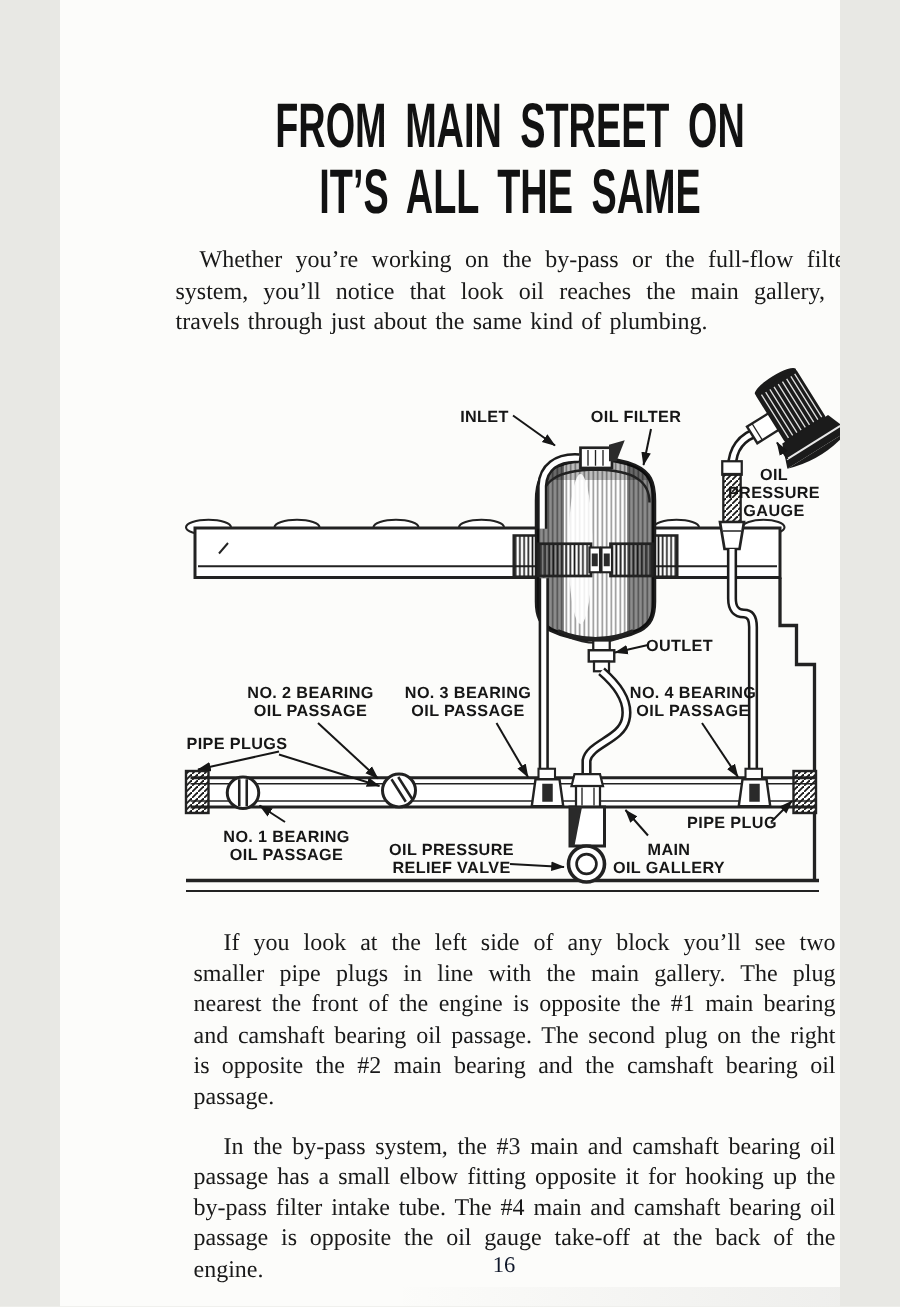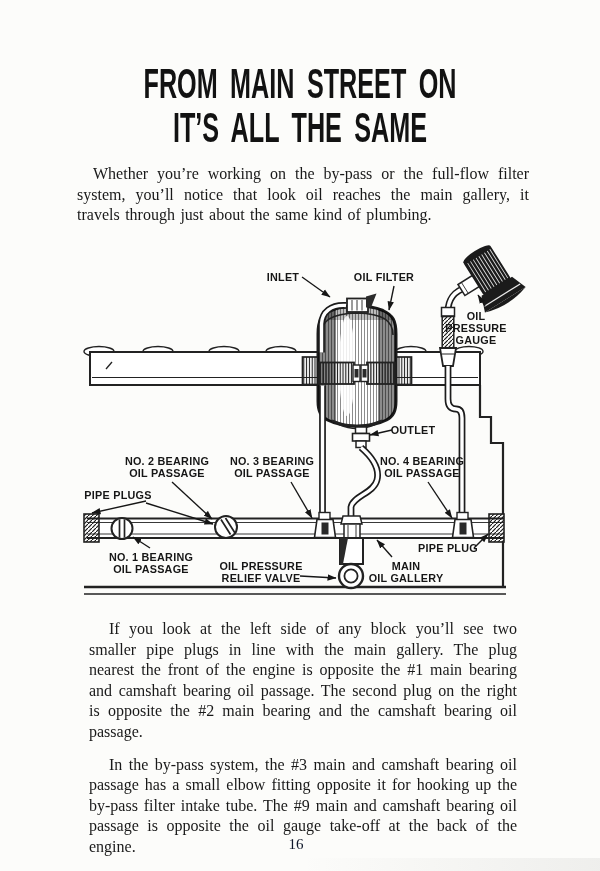--- a/index.html
+++ b/index.html
@@ -1,17 +1,17 @@
 <!DOCTYPE html>
 <html><head>
 <meta charset="utf-8">
 <style>
   html,body{margin:0;padding:0;background:#e8e8e4;}
   .page{
-    position:relative;width:600px;height:871px;margin:0 auto;
+    position:relative;width:520px;height:871px;margin:0 auto;
     background:#fcfcfa;overflow:hidden;
     font-family:"Liberation Serif",serif;color:#1a1a1a;
   }
   .title{
     position:absolute;top:62px;left:0;width:600px;text-align:center;
     font-family:"Liberation Sans",sans-serif;font-weight:700;
     font-size:42px;line-height:43.5px;color:#121212;
     word-spacing:9px;letter-spacing:0px;
     transform:scaleX(0.60);transform-origin:300px 0;
     white-space:nowrap;
@@ -249,19 +249,19 @@
       <text class="lbl" x="261" y="570">OIL PRESSURE</text>
       <text class="lbl" x="261" y="582">RELIEF VALVE</text>
       <text class="lbl" x="406" y="570">MAIN</text>
       <text class="lbl" x="406" y="582">OIL GALLERY</text>
       <text class="lbl" x="448" y="552">PIPE PLUG</text>
     </g>
   </svg>
 
   <div class="para" id="body-block">
     <p>If you look at the left side of any block you’ll see two smaller pipe plugs in line with the main gallery. The plug nearest the front of the engine is opposite the #1 main bearing and camshaft bearing oil passage. The second plug on the right is opposite the #2 main bearing and the camshaft bearing oil passage.</p>
-    <p>In the by-pass system, the #3 main and camshaft bearing oil passage has a small elbow fitting opposite it for hooking up the by-pass filter intake tube. The #9 main and camshaft bearing oil passage is opposite the oil gauge take-off at the back of the engine.</p>
+    <p>In the by-pass system, the #3 main and camshaft bearing oil passage has a small elbow fitting opposite it for hooking up the by-pass filter intake tube. The #4 main and camshaft bearing oil passage is opposite the oil gauge take-off at the back of the engine.</p>
   </div>
 
   <div class="pageno">16</div>
 
   <div class="shade-br"></div>
 </div>
 
 </body></html>

